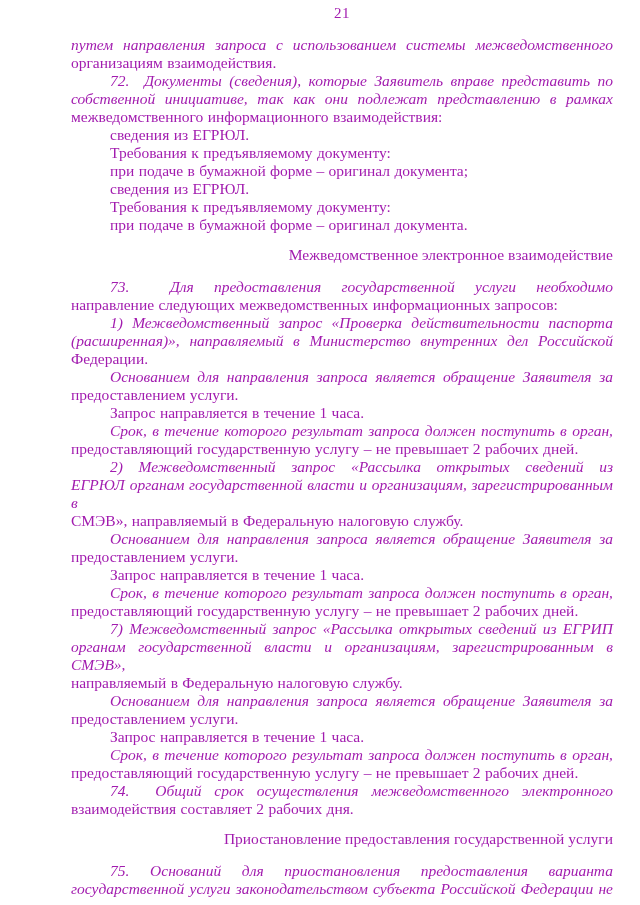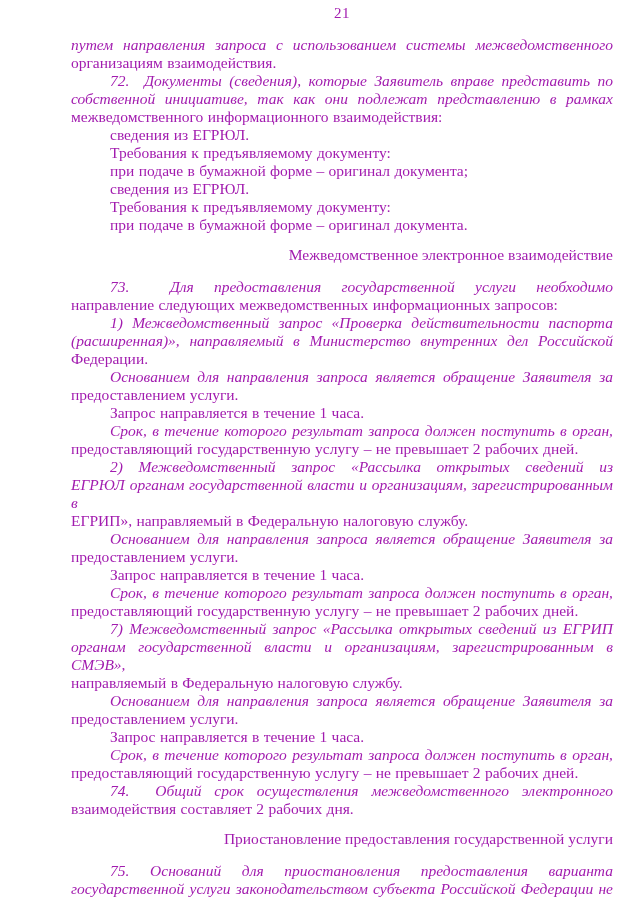--- a/index.html
+++ b/index.html
@@ -105,21 +105,21 @@
       <div class="para">
         <div class="line ind">Запрос направляется в течение 1 часа.</div>
       </div>
       <div class="para">
         <div class="line j ind">Срок, в течение которого результат запроса должен поступить в орган,</div>
         <div class="line">предоставляющий государственную услугу – не превышает 2 рабочих дней.</div>
       </div>
       <div class="para">
         <div class="line j ind">2) Межведомственный запрос «Рассылка открытых сведений из</div>
         <div class="line j">ЕГРЮЛ органам государственной власти и организациям, зарегистрированным в</div>
-        <div class="line">ЕГРИП», направляемый в Федеральную налоговую службу.</div>
+        <div class="line">СМЭВ», направляемый в Федеральную налоговую службу.</div>
       </div>
       <div class="para">
         <div class="line j ind">Основанием для направления запроса является обращение Заявителя за</div>
         <div class="line">предоставлением услуги.</div>
       </div>
       <div class="para">
         <div class="line ind">Запрос направляется в течение 1 часа.</div>
       </div>
       <div class="para">
         <div class="line j ind">Срок, в течение которого результат запроса должен поступить в орган,</div>

